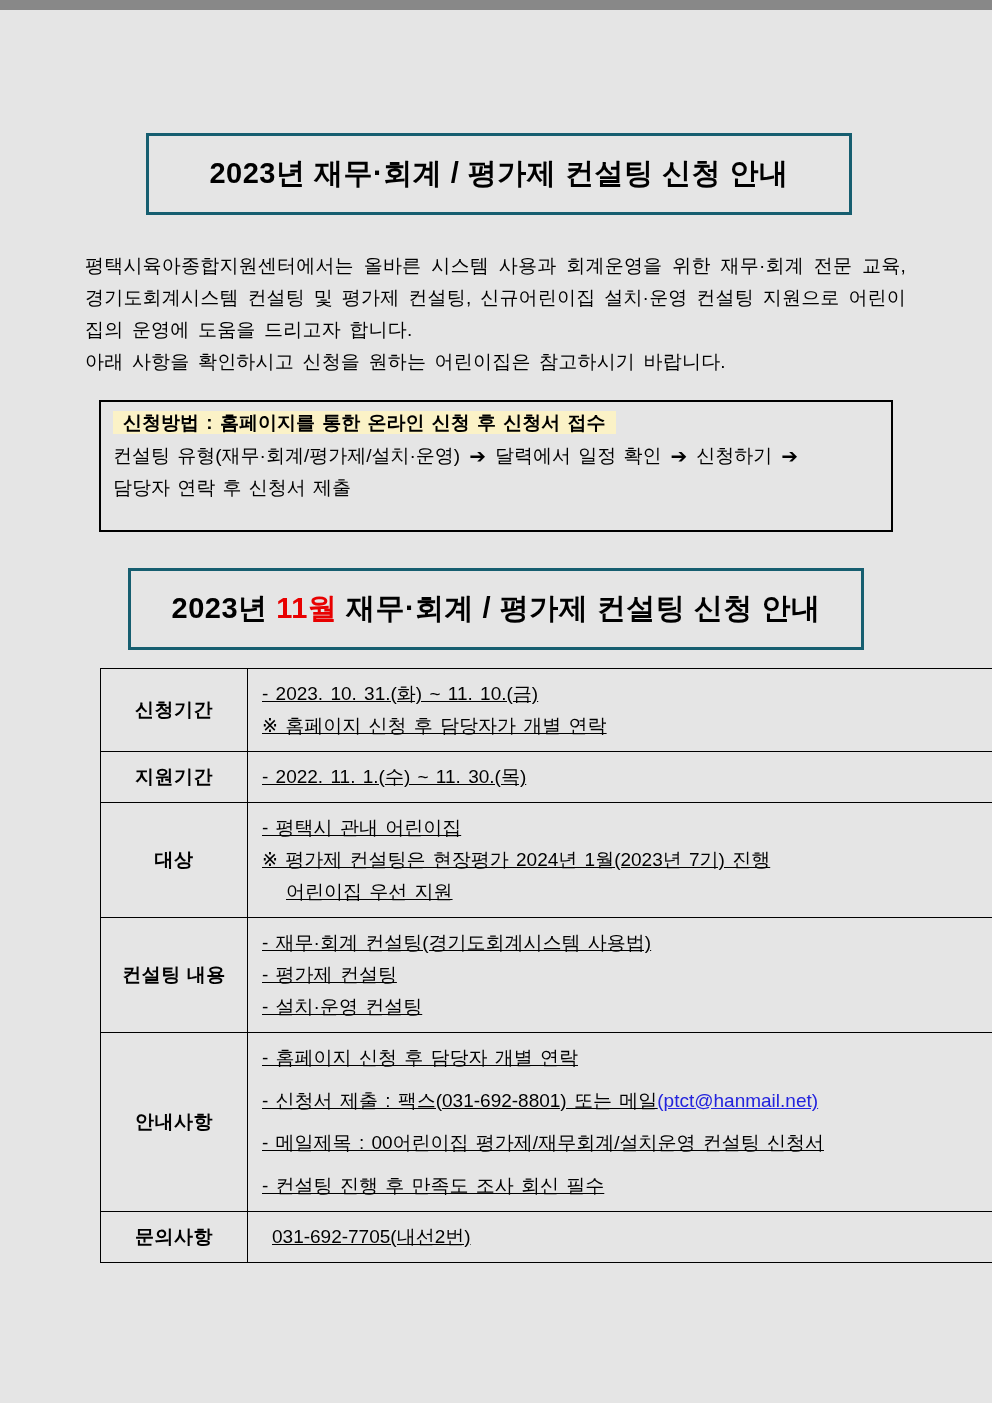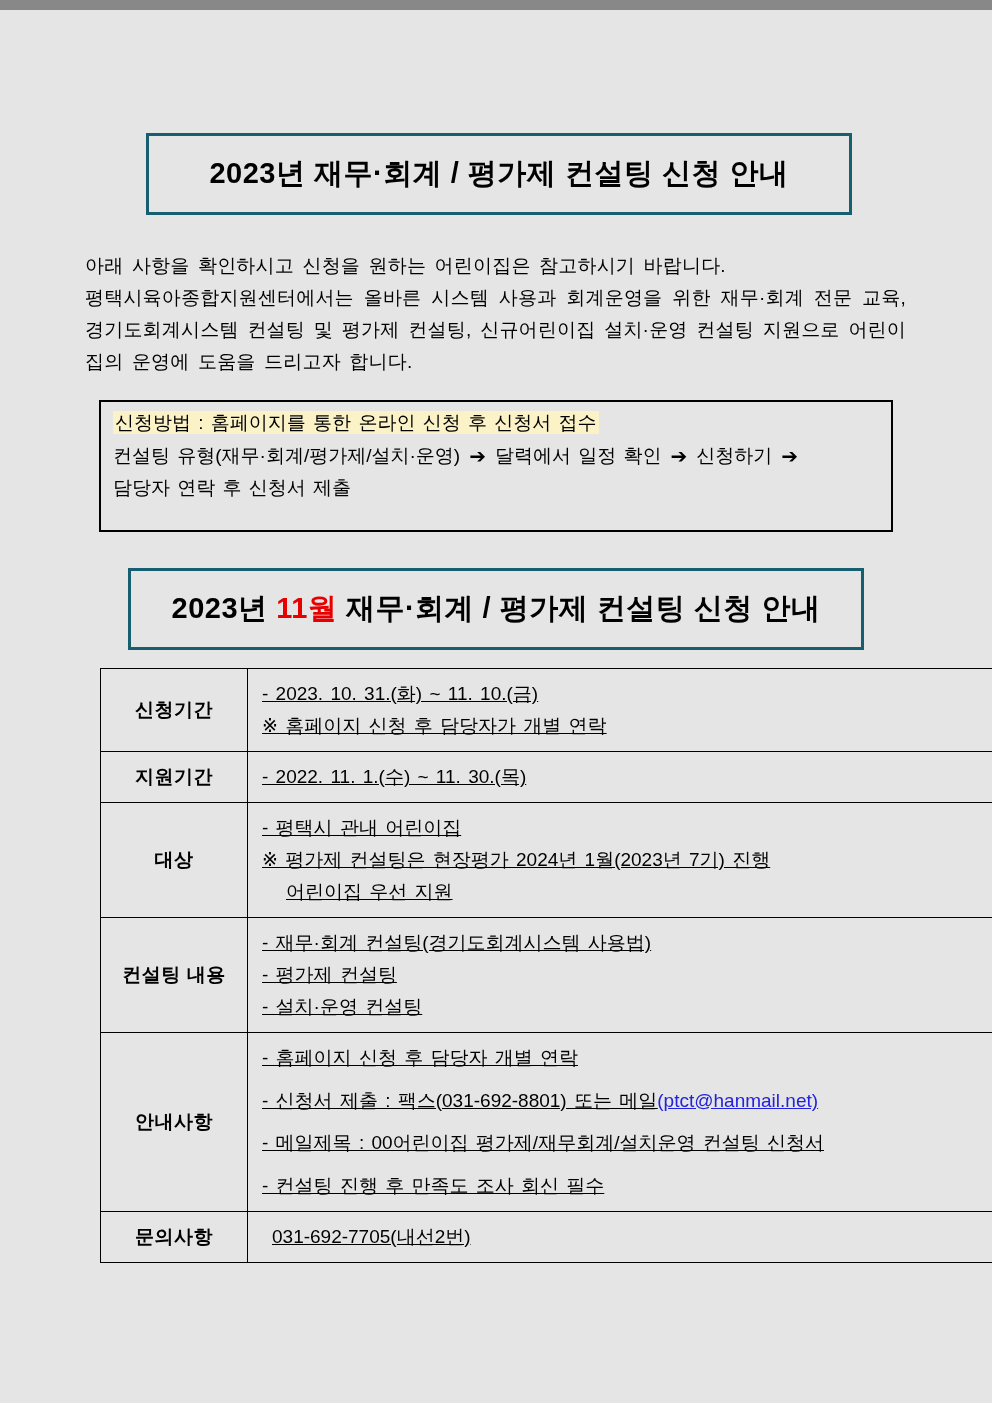--- a/index.html
+++ b/index.html
@@ -30,21 +30,21 @@
   }
   .intro p{margin:0;text-align:justify;}
   
   .method-box{
     position:absolute;left:99px;top:390px;width:794px;height:132px;
     border:2px solid #000;box-sizing:border-box;
     padding:5px 12px;
     font-size:19px;line-height:32px;word-spacing:2px;
   }
   .hl{
-    background:#FBF2C7;font-weight:normal;padding:1px 2px;
+    background:#FBF2C7;font-weight:bold;padding:1px 10px;
   }
   .arrow{
     font-weight:bold;font-size:20px;margin:0 9px;
     display:inline-block;transform:translateY(1px);
   }
   a.link{color:#2222DD;text-decoration:underline;cursor:pointer;}
   
   .info-table{
     position:absolute;left:100px;top:658px;width:927px;
     border:1.5px solid #000;box-sizing:border-box;
@@ -68,22 +68,22 @@
 </head>
 <body>
 
 <div class="page">
 
   <div class="title-box title-box-1">
     <span>2023년 재무·회계 / 평가제 컨설팅 신청 안내</span>
   </div>
 
   <div class="intro">
+    <p>평택시육아종합지원센터에서는 올바른 시스템 사용과 회계운영을 위한 재무·회계 전문 교육, 경기도회계시스템 컨설팅 및 평가제 컨설팅, 신규어린이집 설치·운영 컨설팅 지원으로 어린이집의 운영에 도움을 드리고자 합니다.</p>
     <p>아래 사항을 확인하시고 신청을 원하는 어린이집은 참고하시기 바랍니다.</p>
-    <p>평택시육아종합지원센터에서는 올바른 시스템 사용과 회계운영을 위한 재무·회계 전문 교육, 경기도회계시스템 컨설팅 및 평가제 컨설팅, 신규어린이집 설치·운영 컨설팅 지원으로 어린이집의 운영에 도움을 드리고자 합니다.</p>
   </div>
 
   <div class="method-box">
     <div>
       <span class="hl">신청방법 : 홈페이지를 통한 온라인 신청 후 신청서 접수</span>
     </div>
     <div>
       <span>컨설팅 유형(재무·회계/평가제/설치·운영)</span><span class="arrow">➔</span><span>달력에서 일정 확인</span><span class="arrow">➔</span><span>신청하기</span><span class="arrow">➔</span>
     </div>
     <div>

